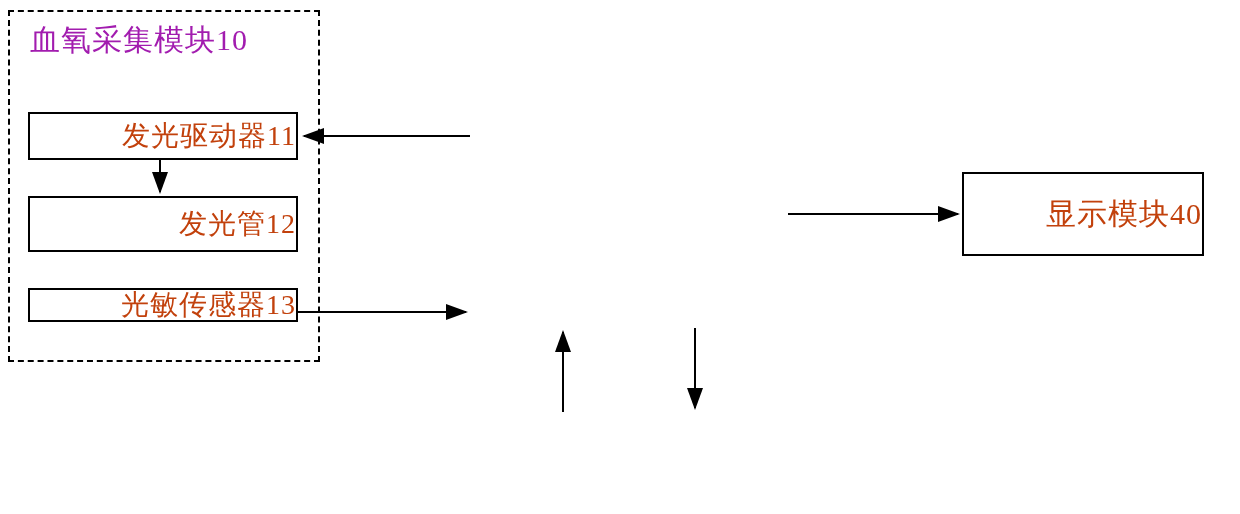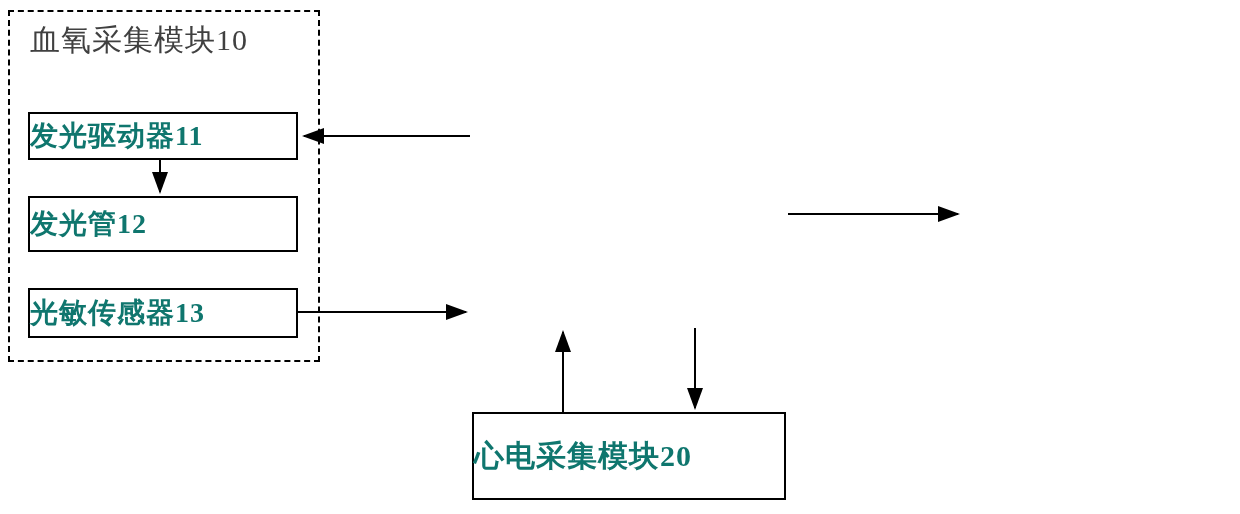--- a/index.html
+++ b/index.html
@@ -14,50 +14,49 @@
     height: 514px;
     background: #ffffff;
     overflow: hidden;
   }
   .box {
     position: absolute;
     border: 2px solid #000000;
     background: #ffffff;
     display: flex;
     align-items: center;
-    justify-content: flex-start;
-    color: #0f766e;
+    justify-content: flex-end;
+    color: #c2410c;
     font-size: 28px;
     letter-spacing: 1px;
     box-sizing: border-box;
     white-space: nowrap;
-    font-weight: bold;
   }
   .dashed-group {
     position: absolute;
     left: 8px;
     top: 10px;
     width: 312px;
     height: 352px;
     border: 2px dashed #000000;
     background: transparent;
     box-sizing: border-box;
   }
   .group-label {
     position: absolute;
     left: 30px;
     top: 20px;
     font-size: 30px;
-    color: #404040;
+    color: #a21caf;
     letter-spacing: 1px;
     white-space: nowrap;
   }
   .box-driver   { left: 28px;  top: 112px; width: 270px; height: 48px;  }
   .box-tube     { left: 28px;  top: 196px; width: 270px; height: 56px;  }
-  .box-sensor   { left: 28px;  top: 288px; width: 270px; height: 50px;  }
+  .box-sensor   { left: 28px;  top: 288px; width: 270px; height: 34px;  }
   .box-process  { left: 470px; top: 100px; width: 318px; height: 228px; font-size: 30px; }
   .box-display  { left: 962px; top: 172px; width: 242px; height: 84px;  font-size: 30px; }
   .box-ecg      { left: 472px; top: 412px; width: 314px; height: 88px;  font-size: 30px; }
   svg.wires {
     position: absolute;
     left: 0;
     top: 0;
     width: 1240px;
     height: 514px;
     pointer-events: none;
@@ -81,24 +80,24 @@
 
   <div class="box box-tube">
     <span>发光管12</span>
   </div>
 
   <div class="box box-sensor">
     <span>光敏传感器13</span>
   </div>
 
 
+  <div class="box box-display">
+    <span>显示模块40</span>
+  </div>
 
-  <div class="box box-ecg">
-    <span>心电采集模块20</span>
-  </div>
 
   <svg class="wires" viewBox="0 0 1240 514" xmlns="http://www.w3.org/2000/svg">
     <defs>
       <marker id="arrow" markerUnits="userSpaceOnUse" markerWidth="22" markerHeight="16" refX="20" refY="8" orient="auto">
         <path d="M0,0 L22,8 L0,16 Z" fill="#000000"></path>
       </marker>
     </defs>
 
     <line x1="470" y1="136" x2="304" y2="136" marker-end="url(#arrow)"></line>
 

